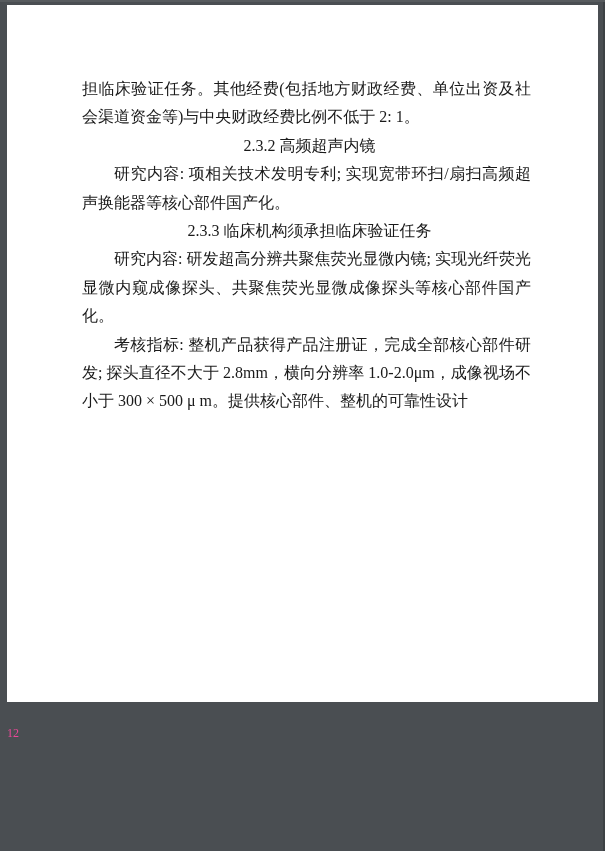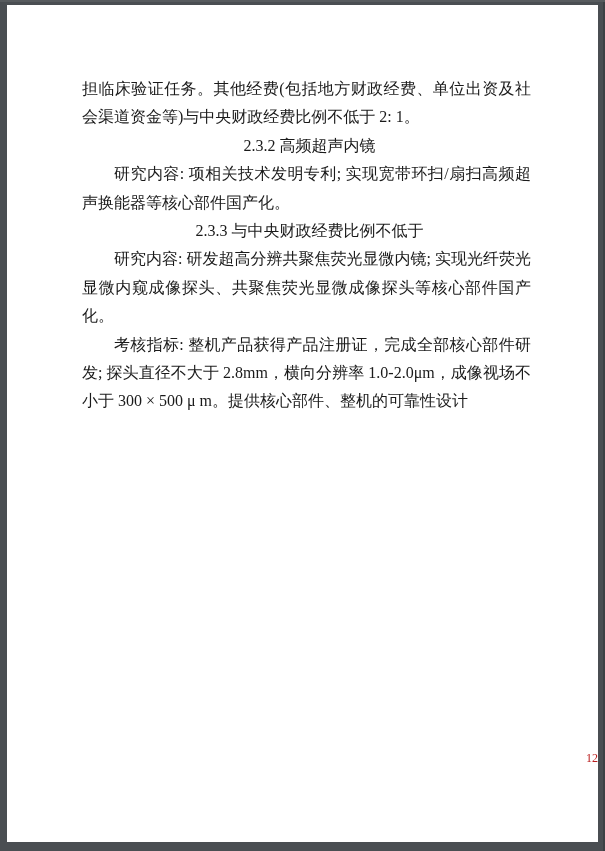--- a/index.html
+++ b/index.html
@@ -15,21 +15,21 @@
     border-top: 2px solid #575b5e;
   }
   .viewer-right-edge {
     position: absolute; right: 0; top: 0;
     width: 2px; height: 851px;
     background: #3d4144;
   }
   .page {
     position: absolute;
     left: 7px; top: 3px;
-    width: 591px; height: 837px;
+    width: 591px; height: 697px;
     background: #ffffff;
   }
   .text-block {
     position: absolute;
     left: 75px; top: 70px;
     width: 449px;
     color: #1a1a1a;
     font-size: 16px;
     line-height: 28.4px;
     text-align: justify;
@@ -39,25 +39,25 @@
     margin: 0;
     font-size: 16px;
     font-weight: normal;
     line-height: 28.4px;
   }
   .para { text-indent: 2em; }
   .para-continuation { text-indent: 0; }
   .heading { text-indent: 6px; text-align: center; }
   .page-number {
     position: absolute;
-    left: 0; top: 746px;
+    left: 0; top: 721px;
     width: 591px;
-    text-align: right;
+    text-align: left;
     font-size: 12px;
-    color: #b91c1c;
+    color: #ec4899;
   }
 </style>
 </head>
 <body>
 
 <div class="viewer">
   <div class="viewer-right-edge"></div>
 
   <div class="page">
 
@@ -65,21 +65,21 @@
       <p class="para-continuation">担临床验证任务。其他经费(包括地方财政经费、单位出资及社会渠道资金等)与中央财政经费比例不低于 2: 1。</p>
 
       <h3 class="heading">2.3.2 高频超声内镜</h3>
 
       <p class="para">研究内容: 项相关技术发明专利; 实现宽带环扫/扇扫高频超声换能器等核心部件国产化。</p>
 
 
 
 
 
-      <h3 class="heading">2.3.3 与中央财政经费比例不低于</h3>
+      <h3 class="heading">2.3.3 临床机构须承担临床验证任务</h3>
 
       <p class="para">研究内容: 研发超高分辨共聚焦荧光显微内镜; 实现光纤荧光显微内窥成像探头、共聚焦荧光显微成像探头等核心部件国产化。</p>
 
       <p class="para">考核指标: 整机产品获得产品注册证，完成全部核心部件研发; 探头直径不大于 2.8mm，横向分辨率 1.0-2.0μm，成像视场不小于 300 × 500 μ m。提供核心部件、整机的可靠性设计</p>
     </div>
 
     <div class="page-number">12</div>
   </div>
 </div>
 

